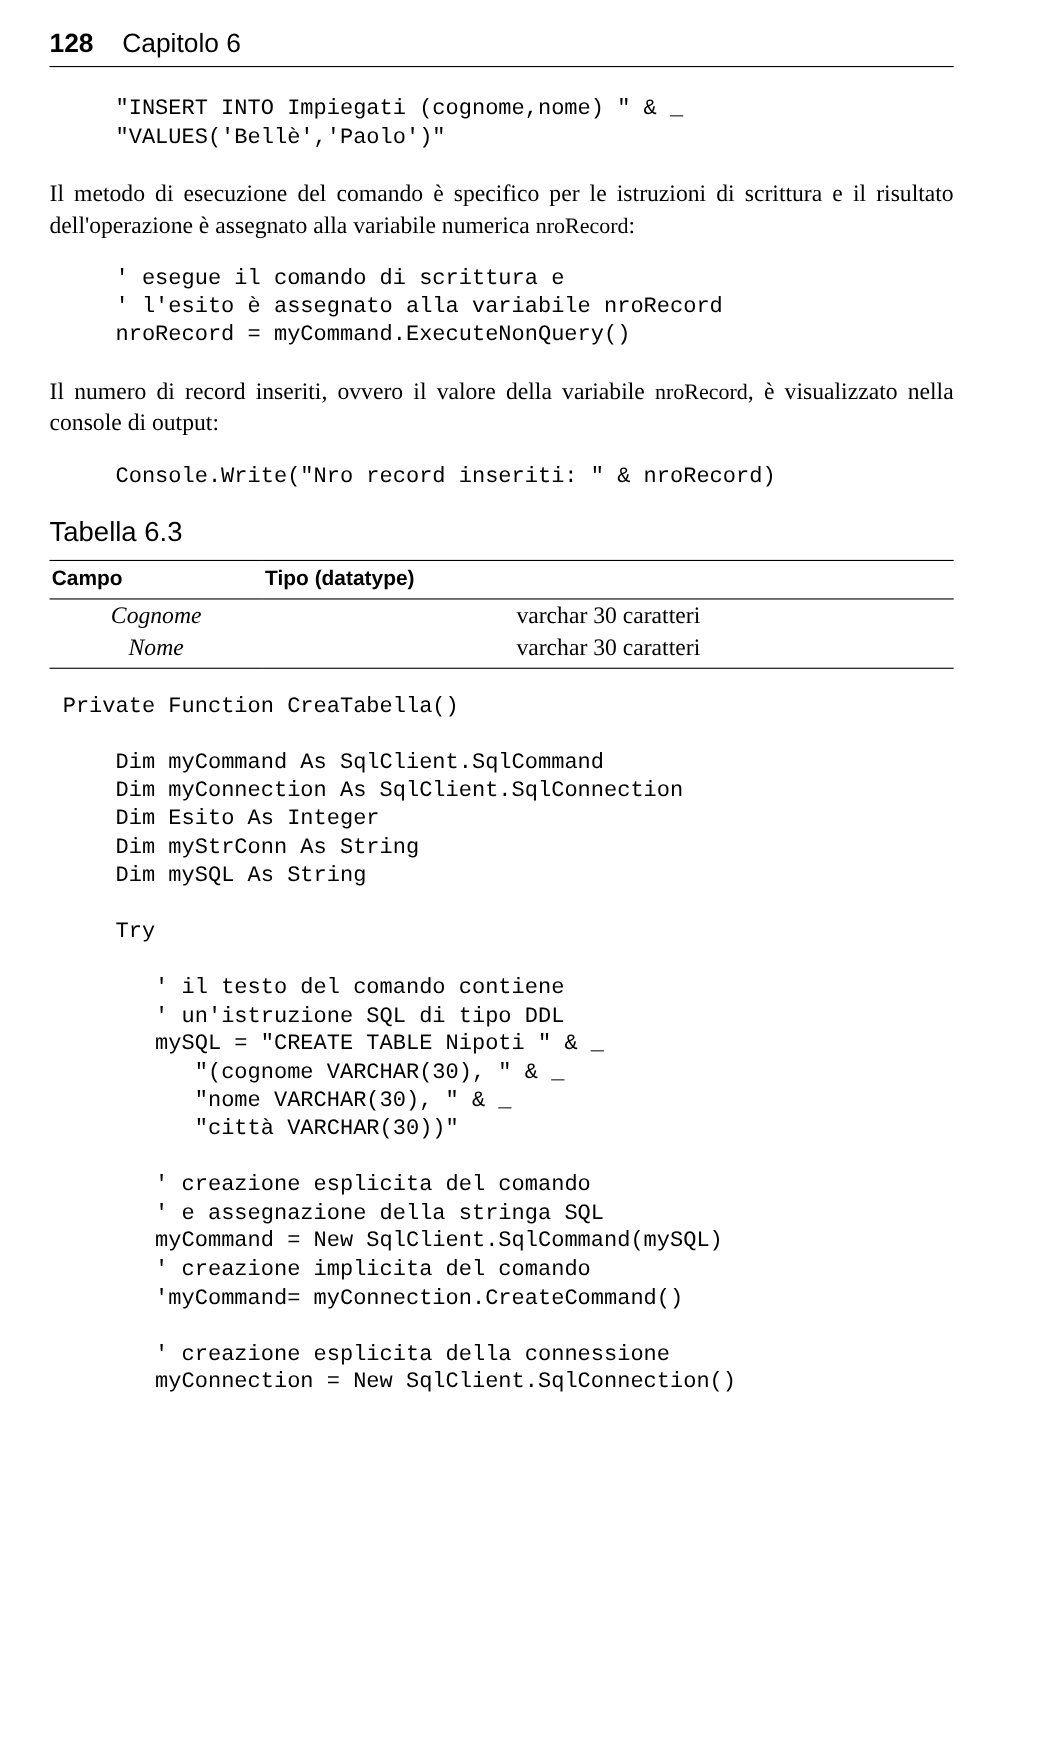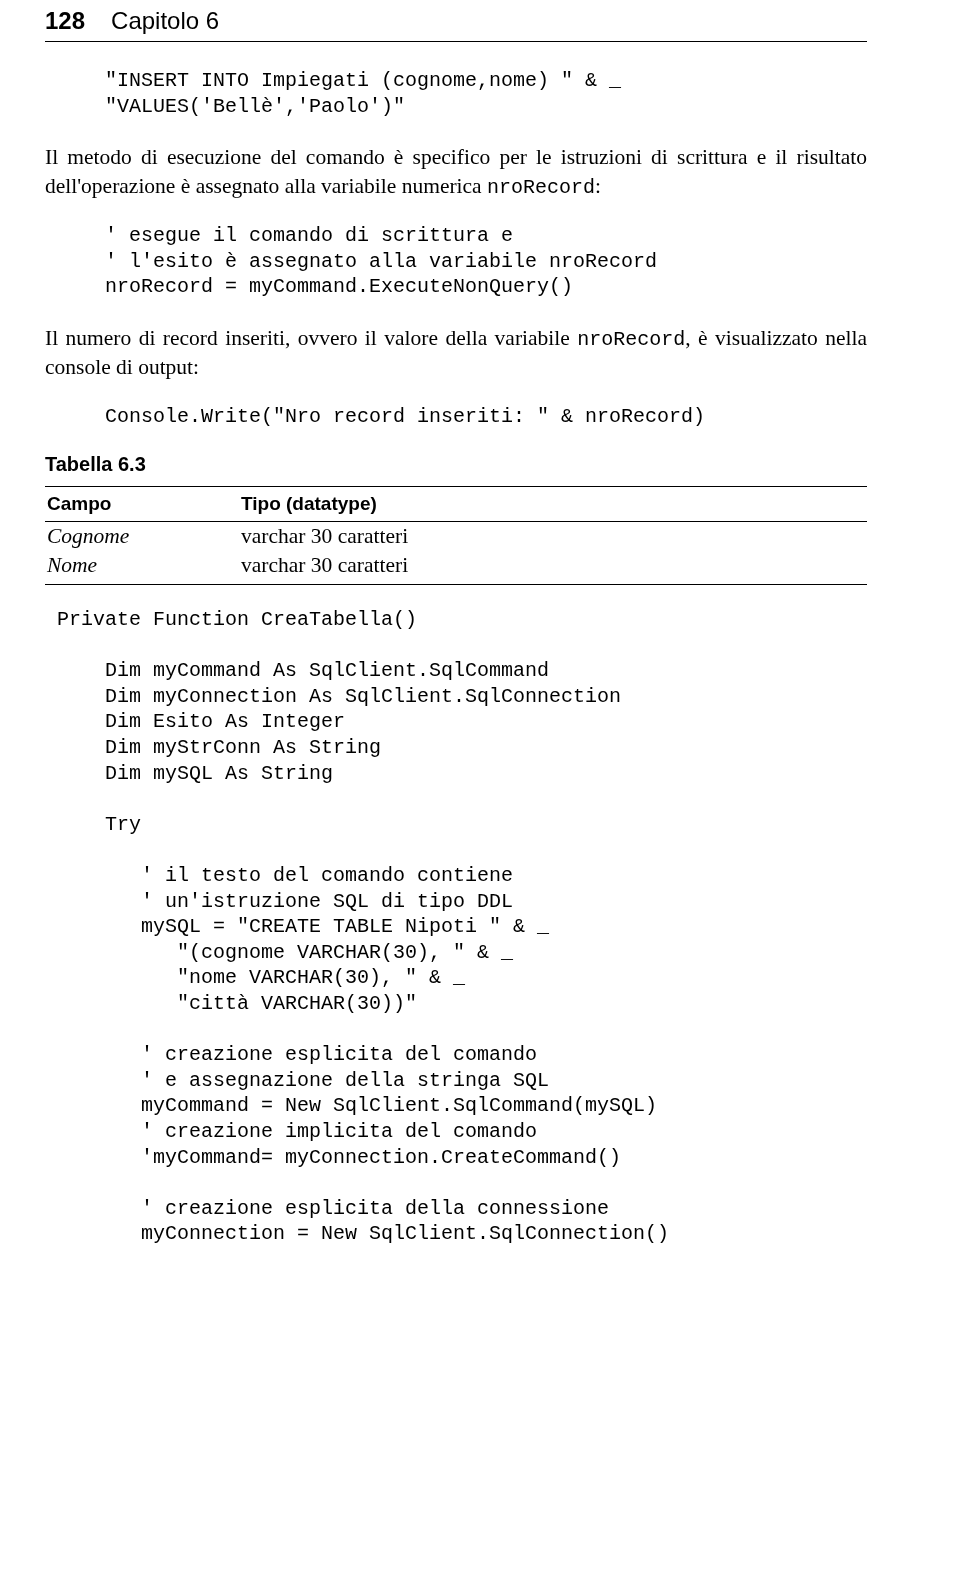--- a/index.html
+++ b/index.html
@@ -4,21 +4,21 @@
 <style>
   body {
     margin: 0;
     background: #fff;
     font-family: Georgia, 'Times New Roman', serif;
     color: #000;
   }
   .page {
     width: 912px;
     min-height: 1586px;
-    padding: 7px 45px 40px 45px;
+    padding: 26px 45px 40px 45px;
     box-sizing: border-box;
     text-align: justify;
   }
   .header-row {
     display: flex;
     justify-content: space-between;
     align-items: baseline;
     border-bottom: 1px solid #000;
     padding-bottom: 6px;
     margin-bottom: 26px;
@@ -45,27 +45,27 @@
     padding-left: 60px;
     text-align: left;
     line-height: 1.28;
   }
   .body-text {
     font-size: 21.5px;
     line-height: 1.32;
     margin: 0 0 22px 0;
   }
   .body-text .mono {
-    font-family: Liberation Mono, monospace;
+    font-family: Liberation Serif, serif;
     font-size: 20px;
   }
   .table-label {
     font-family: Arial, Helvetica, sans-serif;
-    font-weight: bold;
-    font-size: 20px;
+    font-weight: normal;
+    font-size: 25px;
     margin: 0 0 10px 0;
     text-align: left;
   }
   .tbl {
     width: 100%;
     border-collapse: collapse;
     margin-bottom: 22px;
     font-size: 21.5px;
   }
   .tbl th {
@@ -73,21 +73,21 @@
     font-family: Arial, Helvetica, sans-serif;
     font-weight: bold;
     font-size: 19px;
     border-top: 1.8px solid #000;
     border-bottom: 1px solid #000;
     padding: 6px 2px;
   }
   .tbl td {
     padding: 2px 2px;
     font-family: Georgia, 'Times New Roman', serif;
-    text-align: left;
+    text-align: center;
   }
   .tbl td.c0 {
     font-style: italic;
     width: 190px;
   }
   .tbl tr:last-child td {
     border-bottom: 1.8px solid #000;
     padding-bottom: 6px;
   }
   .italic { font-style: italic; }

